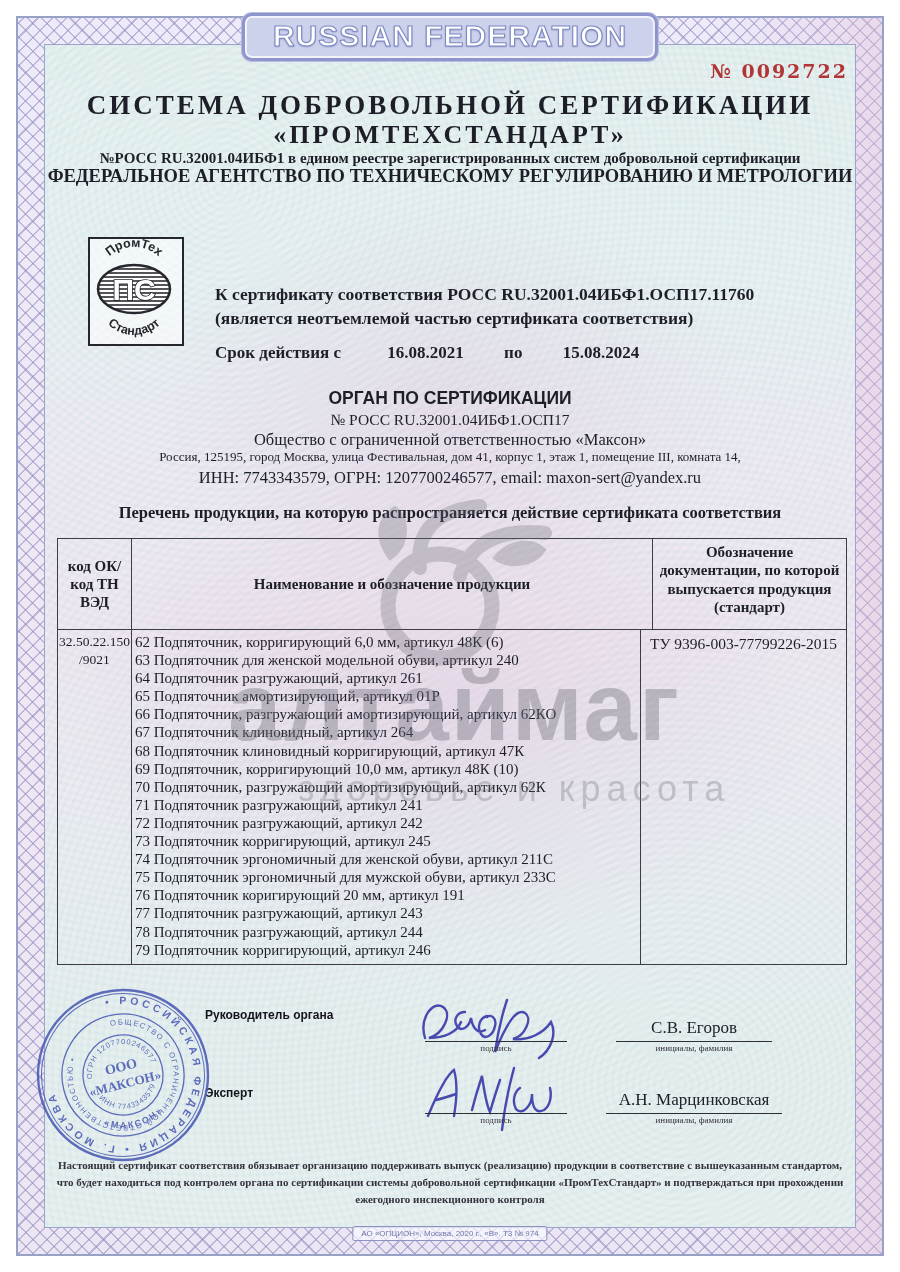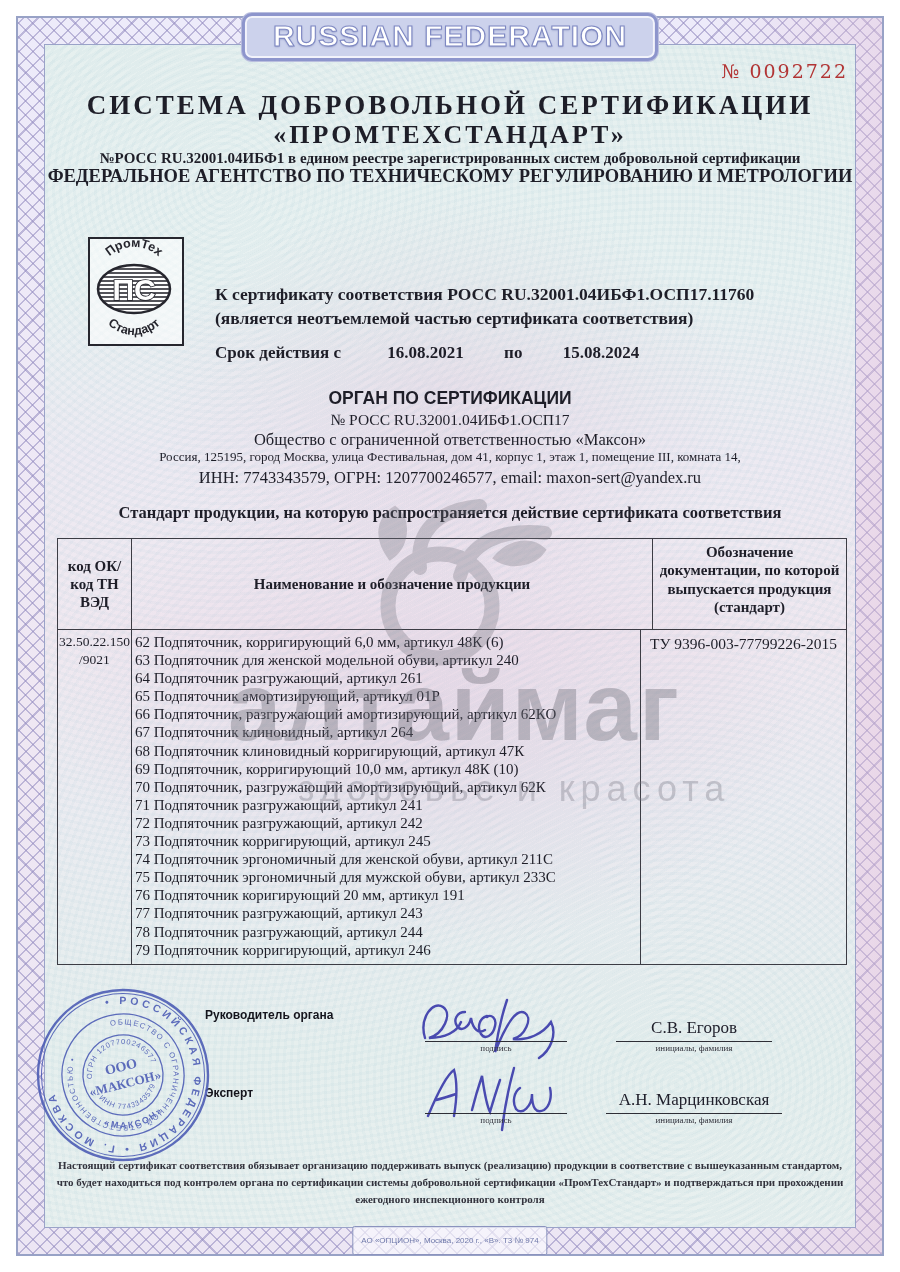--- a/index.html
+++ b/index.html
@@ -22,21 +22,21 @@
       linear-gradient(180deg,#e6f0ef 0%,#e8f1f1 20%,#edeaf2 35%,#f0e8f0 50%,#ebecf1 65%,#e6efee 85%,#e8f0ef 100%);}
   
   .ruf-badge{position:absolute;top:13px;left:50%;transform:translateX(-50%);
       background:#ccd2ec;border:3px solid #8d95cc;border-radius:10px;
       box-shadow:inset 0 0 0 2px #f2f3fb, 0 0 0 1px #b9bede;
       padding:3px 28px 5px;font-family:"Liberation Sans",sans-serif;font-weight:bold;
       font-size:30px;letter-spacing:1px;color:#ffffff;
       -webkit-text-stroke:1.1px #7e88c2;text-shadow:0 1px 2px rgba(90,100,160,0.55);
       transform-origin:center;white-space:nowrap;}
   .serial{position:absolute;top:60px;right:52px;color:#b23434;
-      font-family:"DejaVu Serif",serif;font-weight:400;font-size:19px;letter-spacing:2px;}
+      font-family:"DejaVu Serif",serif;font-weight:700;font-size:19px;letter-spacing:2px;}
   .t-center{position:absolute;left:0;right:0;text-align:center;}
   .title1{top:90px;font-weight:bold;font-size:27px;letter-spacing:3px;}
   .title2{top:120px;font-weight:bold;font-size:26px;letter-spacing:3px;}
   .registry{top:150px;font-weight:bold;font-size:15px;}
   .agency{top:166px;font-weight:bold;font-size:18.5px;}
   .appendix-title{top:221px;font-family:"Liberation Sans",sans-serif;font-weight:bold;
       font-size:23px;color:#1d232e;letter-spacing:0.5px;}
   
   .logo-box{position:absolute;left:88px;top:237px;width:92px;height:105px;
       border:2px solid #26262e;background:rgba(255,255,255,0.55);}
@@ -81,21 +81,21 @@
   .caption{font-size:9px;color:#30303a;padding-top:1px;font-family:"Liberation Serif",serif;}
   .sig-name{position:absolute;text-align:center;font-size:17px;color:#20202c;}
   .sig-svg{position:absolute;pointer-events:none;}
   
   .stamp{position:absolute;left:34px;top:986px;transform:rotate(-14deg);opacity:0.88;}
   
   .fineprint{position:absolute;left:55px;top:1157px;width:790px;text-align:center;
       font-weight:bold;font-size:11px;line-height:1.55;color:#33333d;}
   .imprint{position:absolute;left:50%;transform:translateX(-50%);top:1226px;
       border:1px solid #8b93be;border-radius:2px;background:rgba(250,250,255,0.65);
-      padding:9px 8px;font-family:"Liberation Sans",sans-serif;font-size:8px;
+      padding:2px 8px;font-family:"Liberation Sans",sans-serif;font-size:8px;
       color:#6f79aa;white-space:nowrap;}
 </style>
 </head>
 <body>
 
 <div class="page">
   <div class="border-band"></div>
   <div class="paper"></div>
 
   <div class="ruf-badge">RUSSIAN FEDERATION</div>
@@ -137,21 +137,21 @@
     <span class="v-po">по</span>
     <span class="v-to">15.08.2024</span>
   </div>
 
   <div class="t-center organ-title">ОРГАН ПО СЕРТИФИКАЦИИ</div>
   <div class="t-center organ-no">№ РОСС RU.32001.04ИБФ1.ОСП17</div>
   <div class="t-center organ-llc">Общество с ограниченной ответственностью «Максон»</div>
   <div class="t-center organ-addr">Россия, 125195, город Москва, улица Фестивальная, дом 41, корпус 1, этаж 1, помещение III, комната 14,</div>
   <div class="t-center organ-inn">ИНН: 7743343579, ОГРН: 1207700246577, email: maxon-sert@yandex.ru</div>
 
-  <div class="t-center perechen">Стандарт продукции, на которую распространяется действие сертификата соответствия</div>
+  <div class="t-center perechen">Перечень продукции, на которую распространяется действие сертификата соответствия</div>
   <div class="ptable">
     <div class="hrow">
       <div class="c1 hcell">
         <div style="max-width:62px;">код ОК/код ТН ВЭД</div>
       </div>
       <div class="c2 hcell">
         <div style="max-width:285px;">Наименование и обозначение продукции</div>
       </div>
       <div class="c3 hcell top">
         <div style="max-width:182px;">Обозначение документации, по которой выпускается продукция (стандарт)</div>

